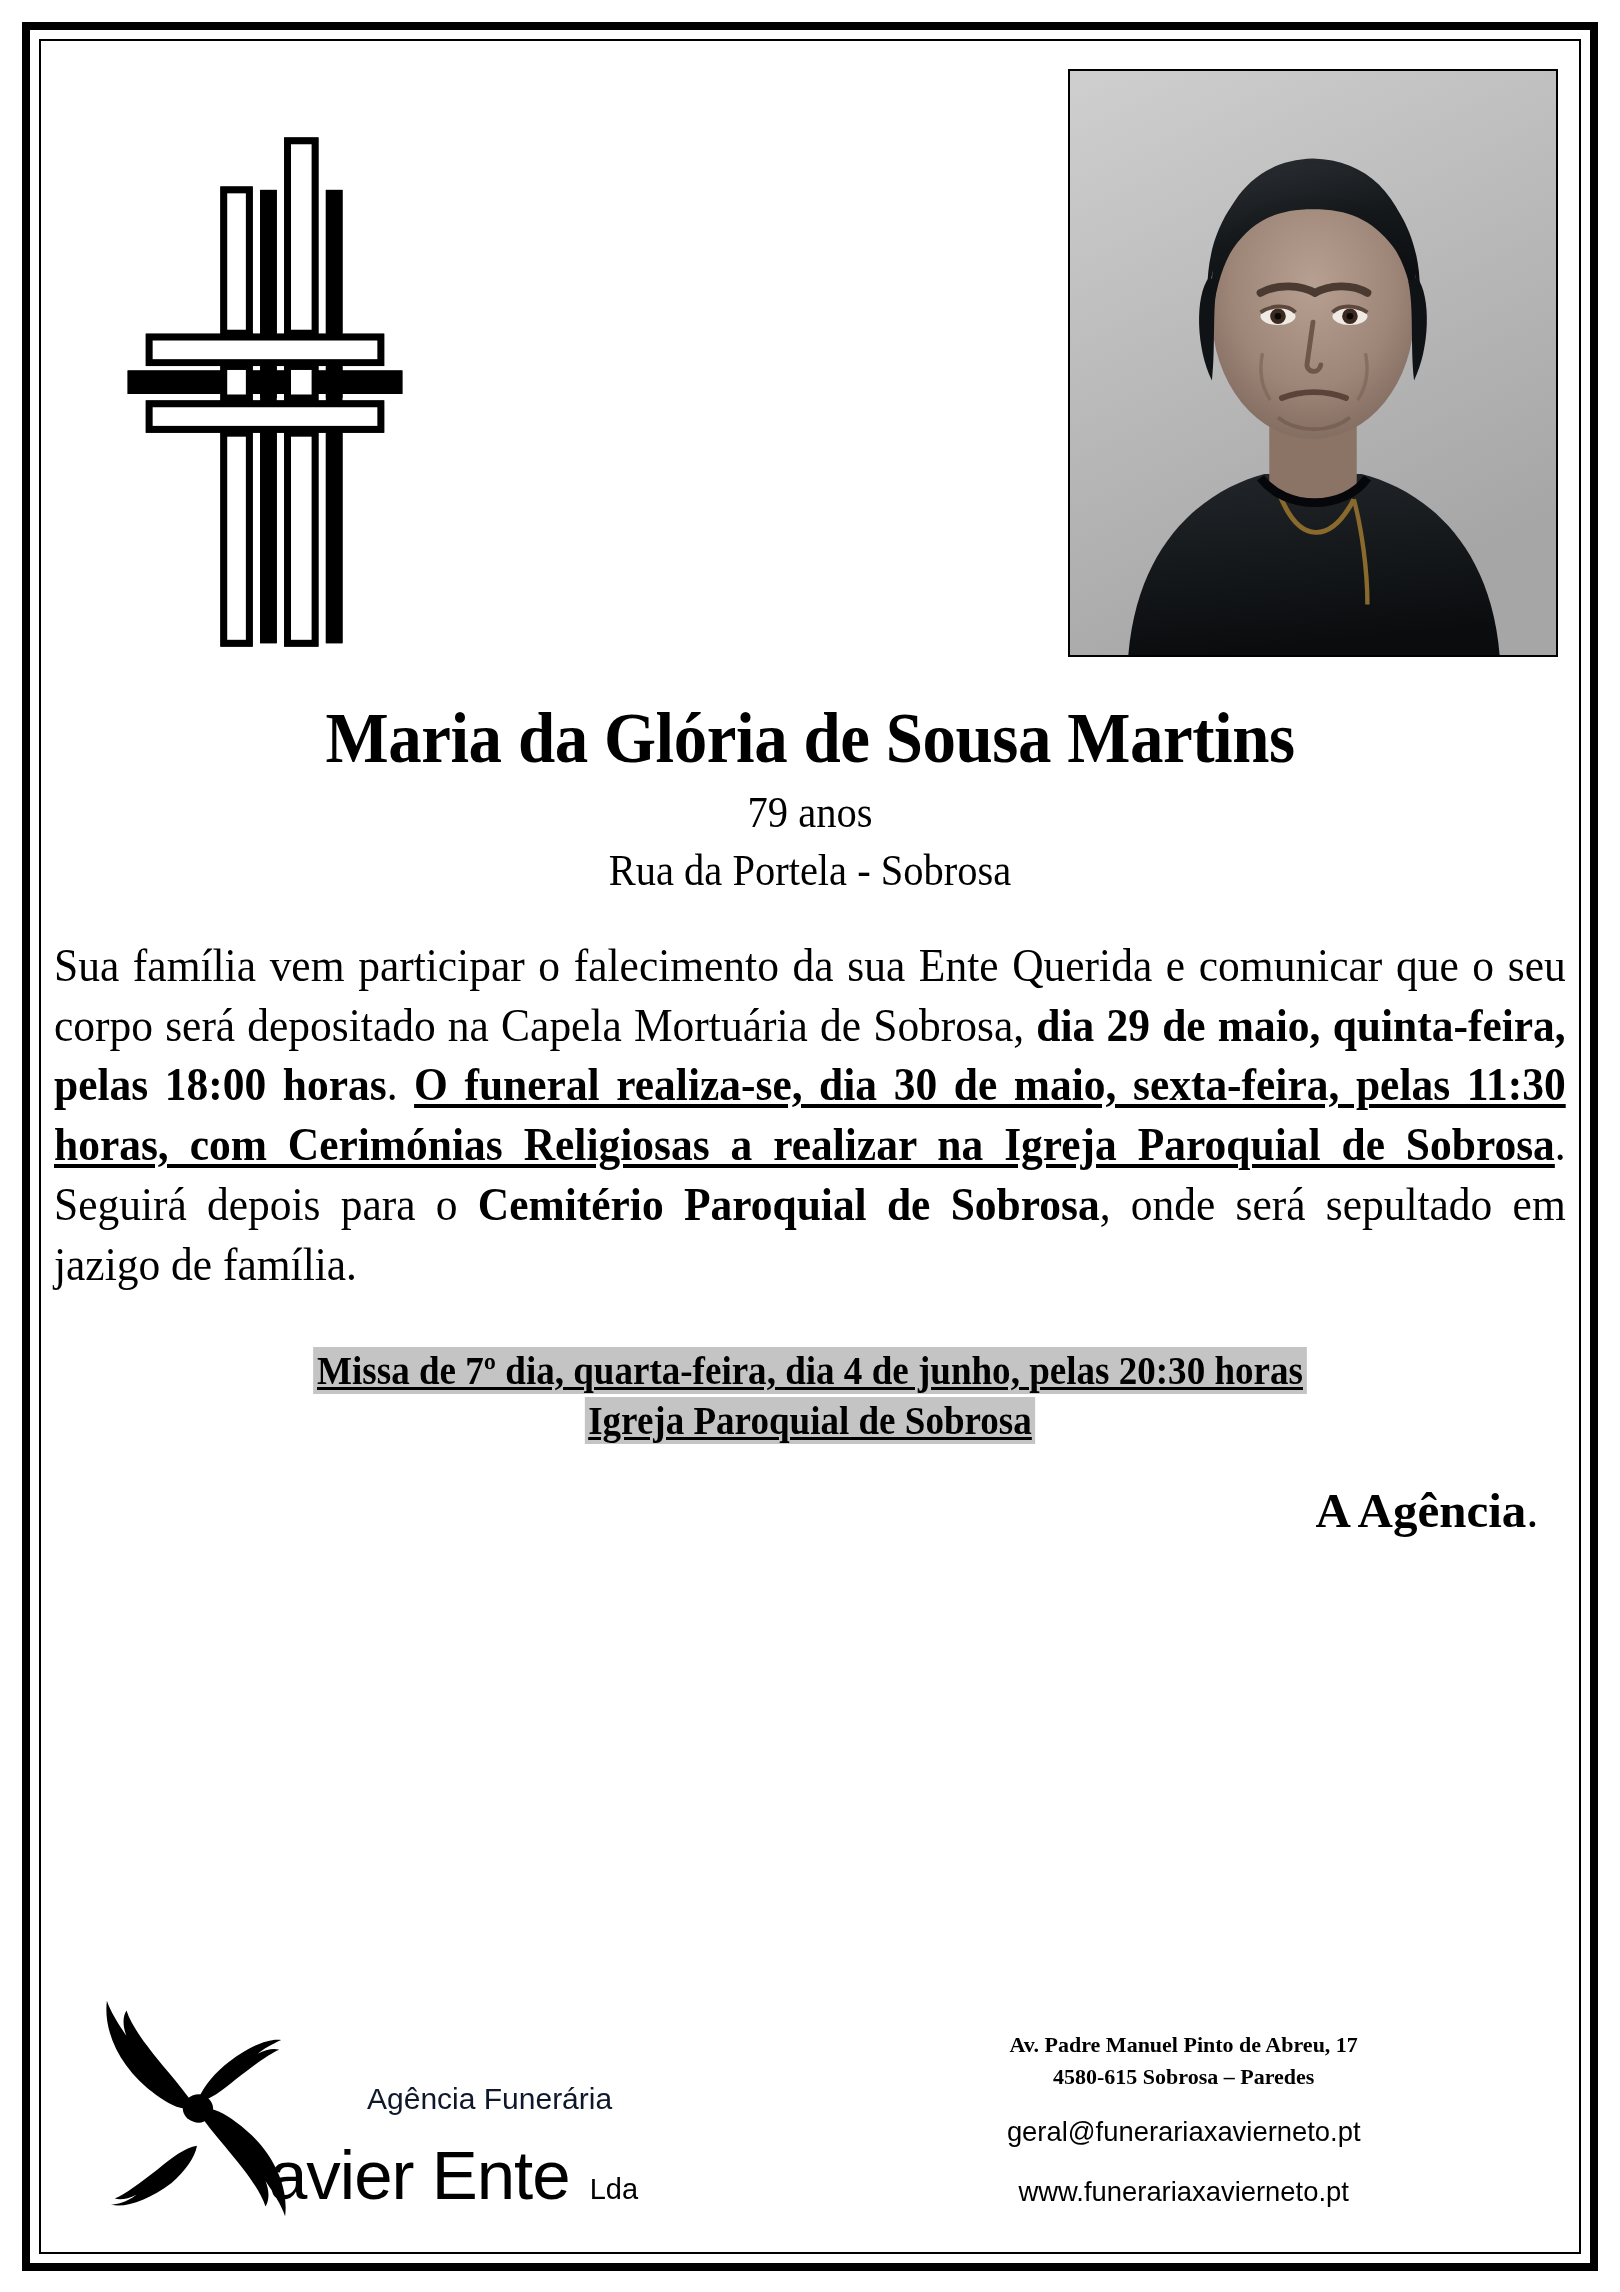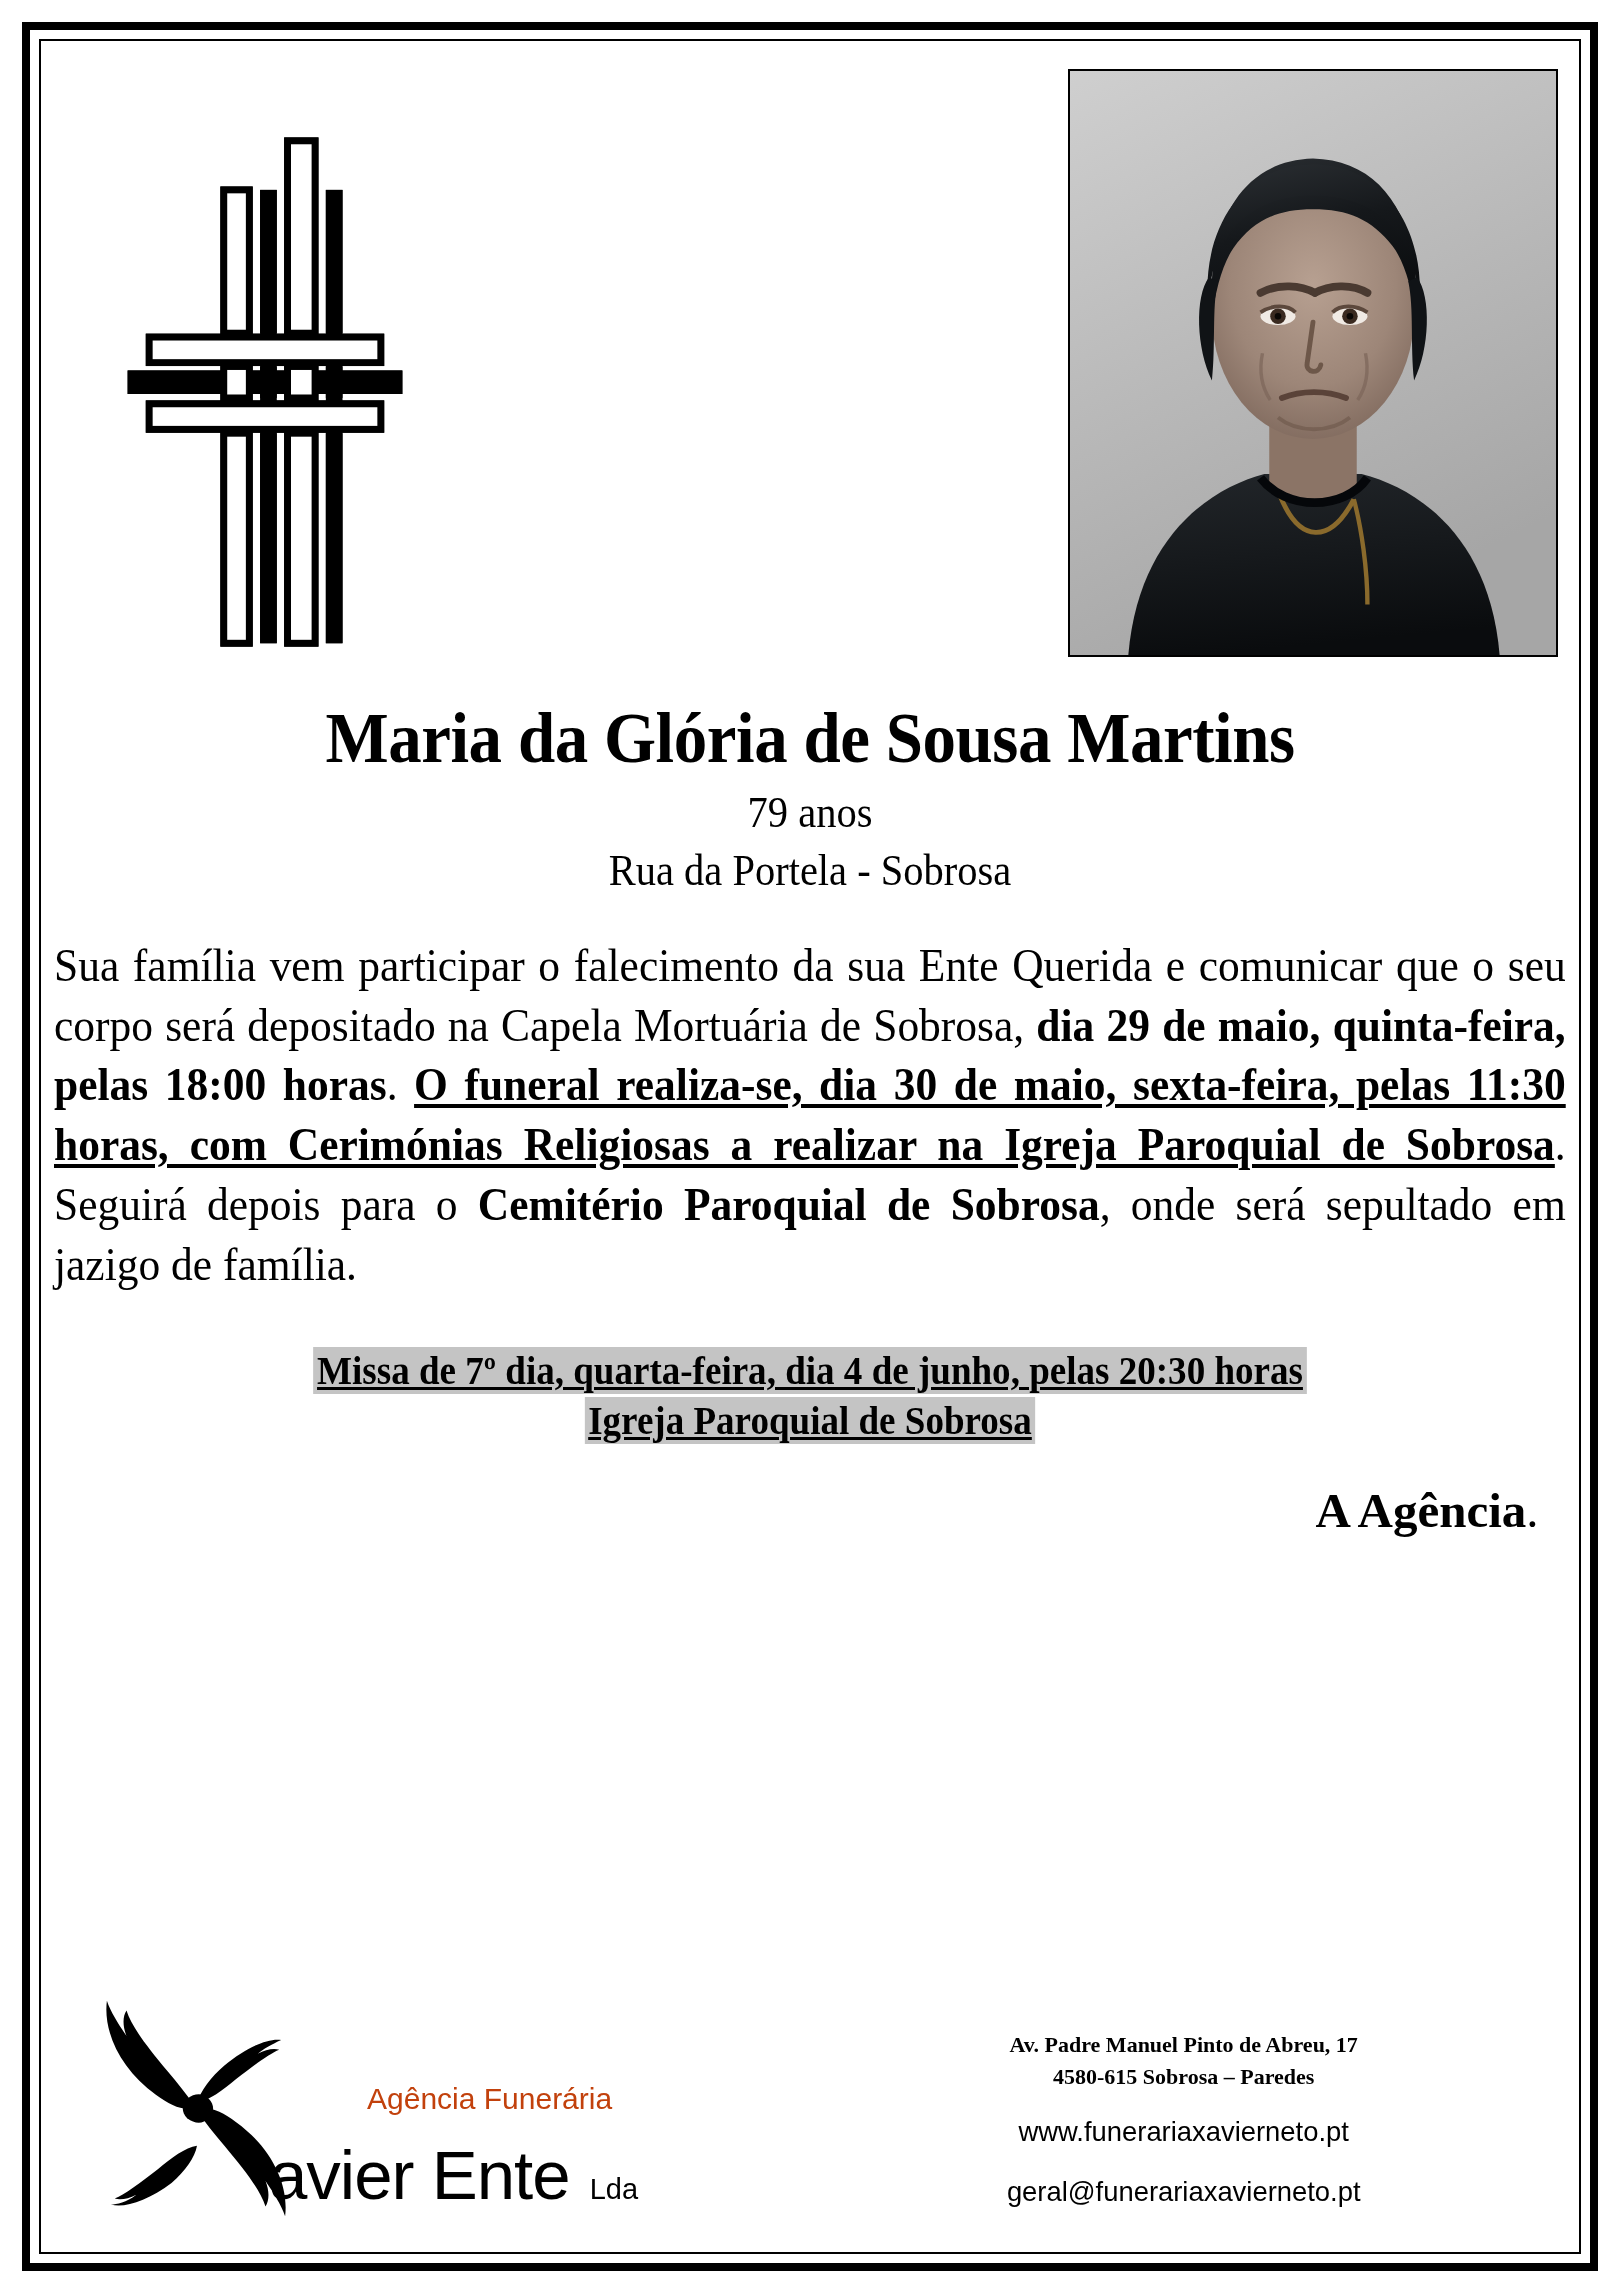--- a/index.html
+++ b/index.html
@@ -149,21 +149,21 @@
     position:absolute;
     left:9.8px;bottom:7.8px;
     width:206px;height:235px;
   }
   .logo-mark svg{display:block;width:100%;height:100%;}
   .agencia{
     position:absolute;
     left:284px;bottom:116px;
     font-family:"Liberation Sans",sans-serif;
     font-size:30px;
-    color:#c2410c;
+    color:#0f172a;
     white-space:nowrap;
   }
   .brandline{
     position:absolute;
     left:186px;bottom:17.6px;
     font-family:"Liberation Sans",sans-serif;
     font-size:69px;
     color:#000;
     white-space:nowrap;
     letter-spacing:-1px;
@@ -367,20 +367,20 @@
             </g>
           </svg>
         </div>
         <div class="agencia">Agência Funerária</div>
         <div class="brandline"><span>avier Ente</span><span class="lda">Lda</span></div>
       </div>
 
       <div class="contact">
         <div class="c-serif">Av. Padre Manuel Pinto de Abreu, 17</div>
         <div class="c-serif">4580-615 Sobrosa – Paredes</div>
+        <div class="c-sans">geral@funerariaxavierneto.pt</div>
         <div class="c-sans">www.funerariaxavierneto.pt</div>
-        <div class="c-sans">geral@funerariaxavierneto.pt</div>
       </div>
     </div>
 
   </div>
 </div>
 
 
 </body></html>

